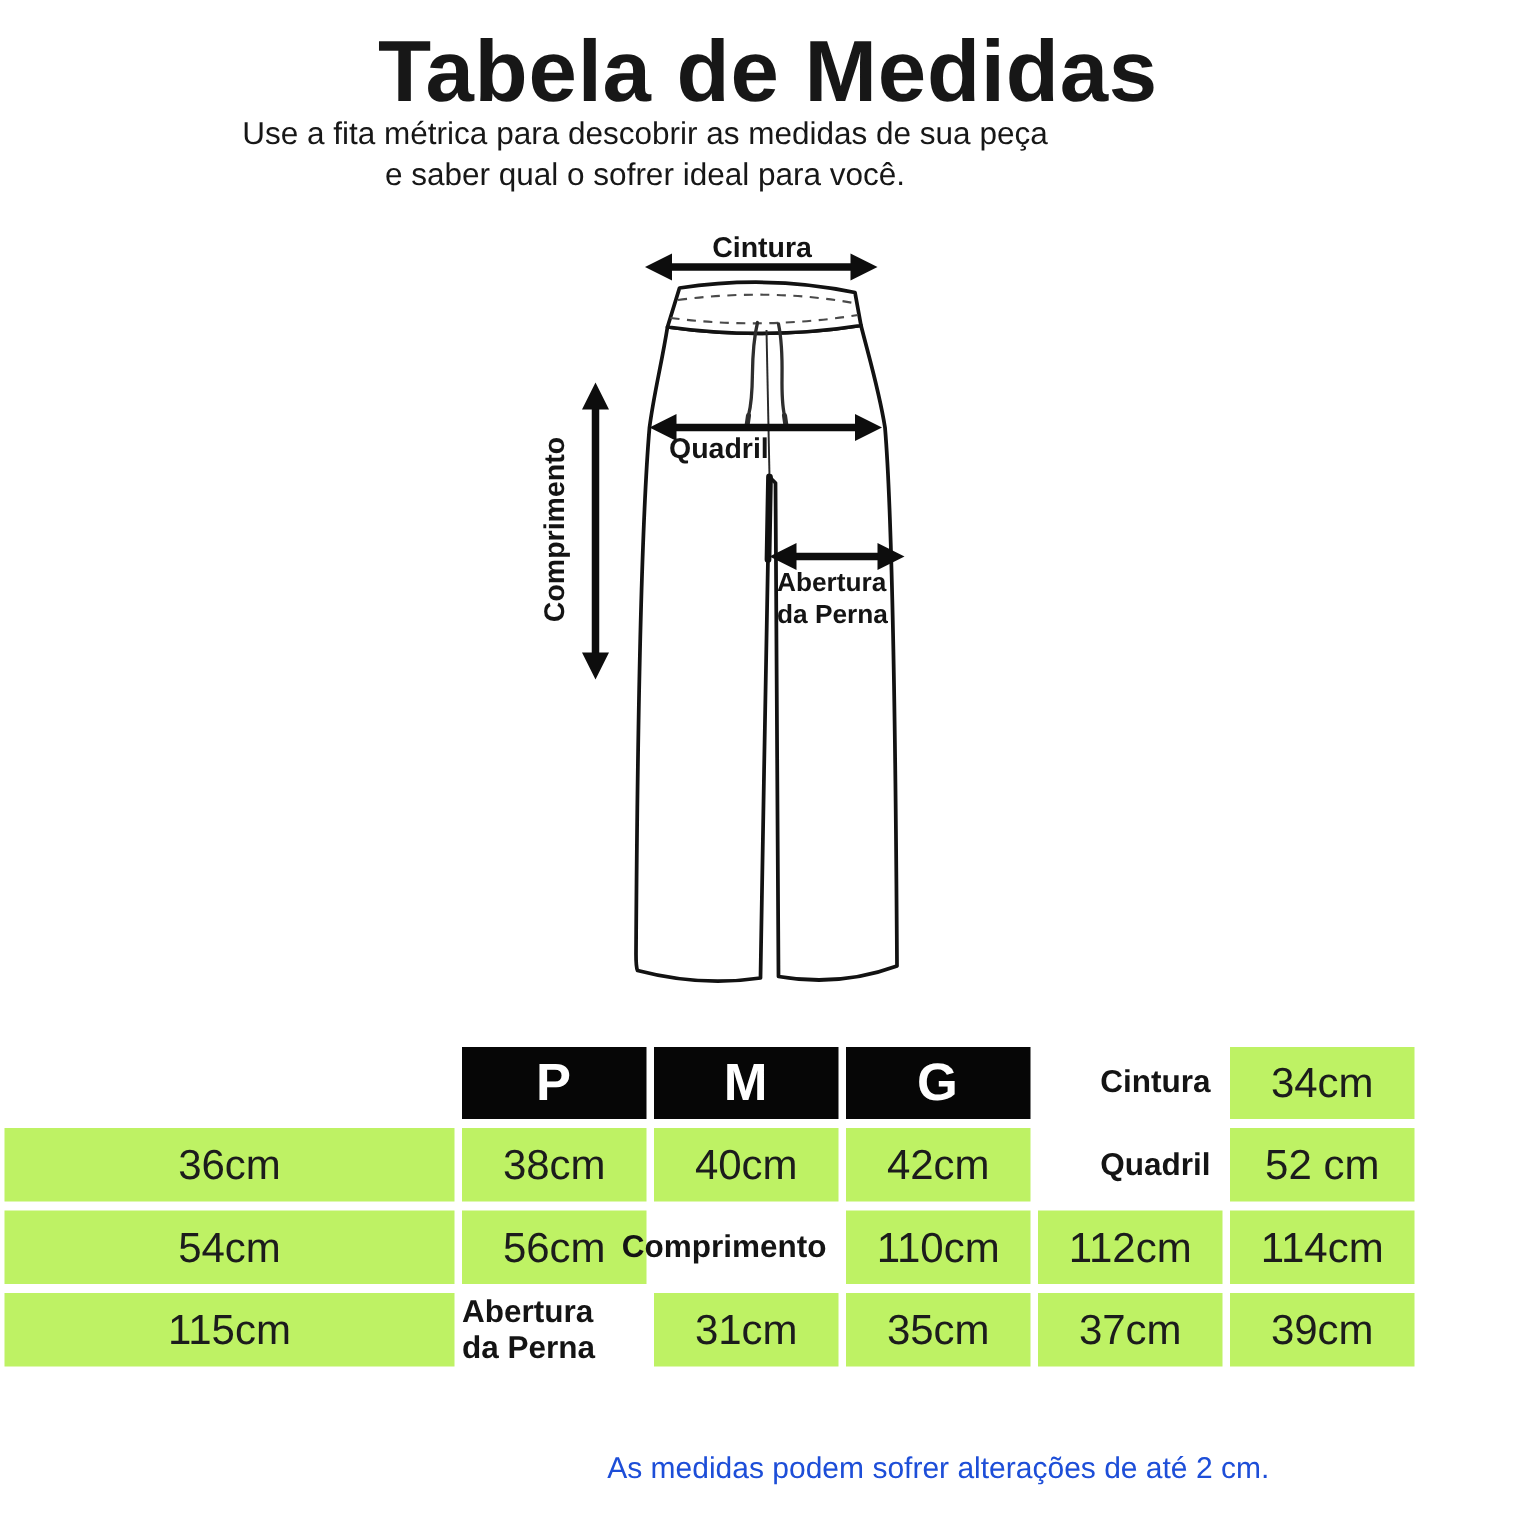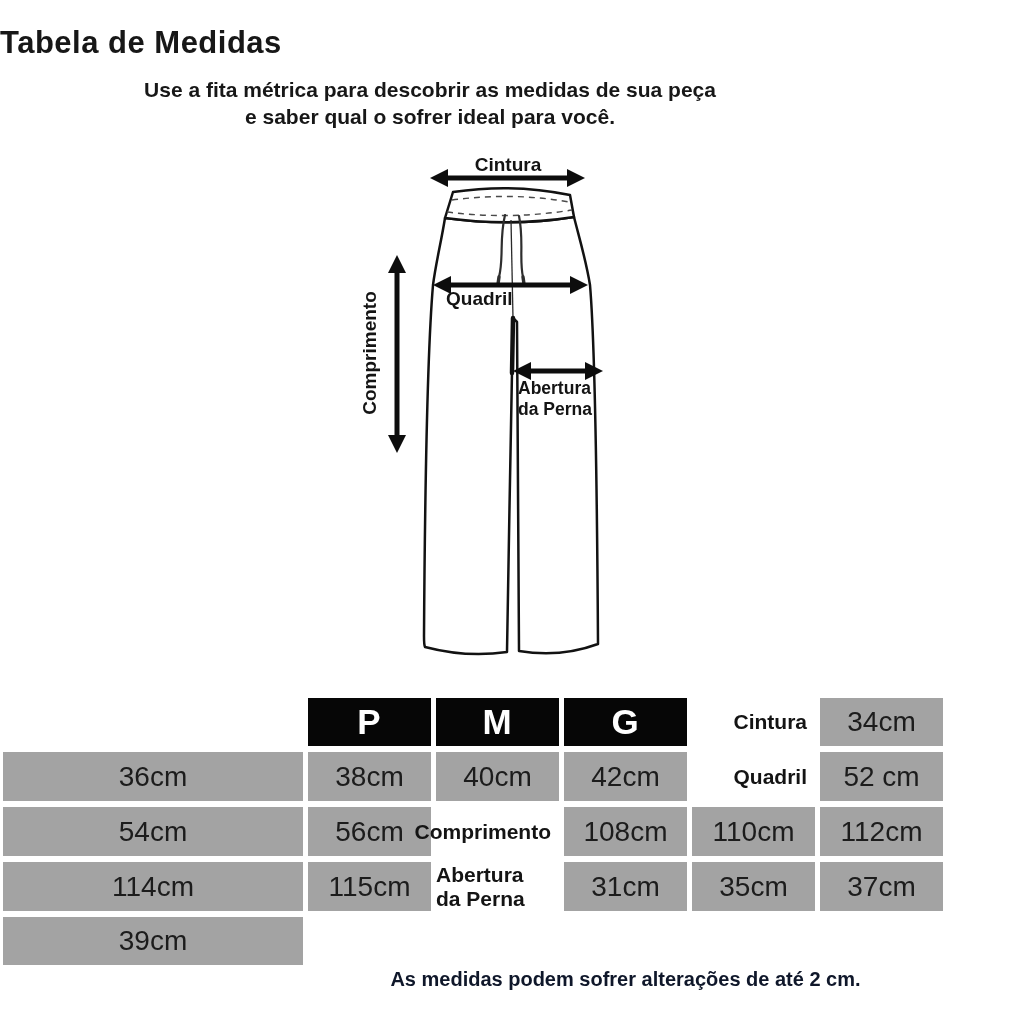--- a/index.html
+++ b/index.html
@@ -6,29 +6,29 @@
   body{
     width:1024px;height:1024px;
     background:#ffffff;
     font-family:"Liberation Sans",sans-serif;
     color:#1b1b1b;
     position:relative;
     overflow:hidden;
   }
   .page{position:absolute;inset:0;}
   .title{
-    position:absolute;top:25px;left:0;width:1024px;
-    text-align:left;
-    font-size:31px;font-weight:700;letter-spacing:.5px;
+    position:absolute;top:14px;left:0;width:1024px;
+    text-align:center;
+    font-size:58px;font-weight:700;letter-spacing:.5px;
     margin:0;color:#171717;
   }
   .subtitle{
     position:absolute;top:76px;left:0;width:860px;
     text-align:center;
-    font-size:21px;font-weight:700;line-height:27px;
+    font-size:21px;font-weight:400;line-height:27px;
     margin:0;color:#171717;
   }
   .diagram{
     position:absolute;left:355px;top:148px;
     width:330px;height:540px;
   }
   .size-table{
     position:absolute;left:3px;top:698px;
     display:grid;
     grid-template-columns:300px repeat(5,123px);
@@ -41,28 +41,28 @@
     display:flex;align-items:center;justify-content:center;
     font-size:35px;font-weight:800;letter-spacing:1px;
   }
   .size-table .rl{
     display:flex;align-items:center;justify-content:flex-end;
     padding-right:8px;
     font-size:21px;font-weight:700;color:#141414;
     background:transparent;
   }
   .size-table .td{
-    background:#a3a3a3;color:#1c1c1c;
+    background:#bef264;color:#1c1c1c;
     display:flex;align-items:center;justify-content:center;
     font-size:28px;font-weight:500;
   }
   .footer-note{
     position:absolute;top:968px;left:308px;width:635px;
     text-align:center;
-    font-size:20px;font-weight:700;color:#0f172a;
+    font-size:20px;font-weight:400;color:#1d4ed8;
     margin:0;
   }
   svg text{font-family:"Liberation Sans",sans-serif;}
 </style>
 </head>
 <body>
 
 <div class="page">
 
   <h1 class="title">Tabela de Medidas</h1>
@@ -135,21 +135,20 @@
       <div class="td">34cm</div>
       <div class="td">36cm</div>
       <div class="td">38cm</div>
       <div class="td">40cm</div>
       <div class="td">42cm</div>
       <div class="rl">Quadril</div>
       <div class="td">52 cm</div>
       <div class="td">54cm</div>
       <div class="td">56cm</div>
       <div class="rl">Comprimento</div>
-      <div class="td">108cm</div>
       <div class="td">110cm</div>
       <div class="td">112cm</div>
       <div class="td">114cm</div>
       <div class="td">115cm</div>
       <div class="rl">Abertura da Perna</div>
       <div class="td">31cm</div>
       <div class="td">35cm</div>
       <div class="td">37cm</div>
       <div class="td">39cm</div>
     </div>

